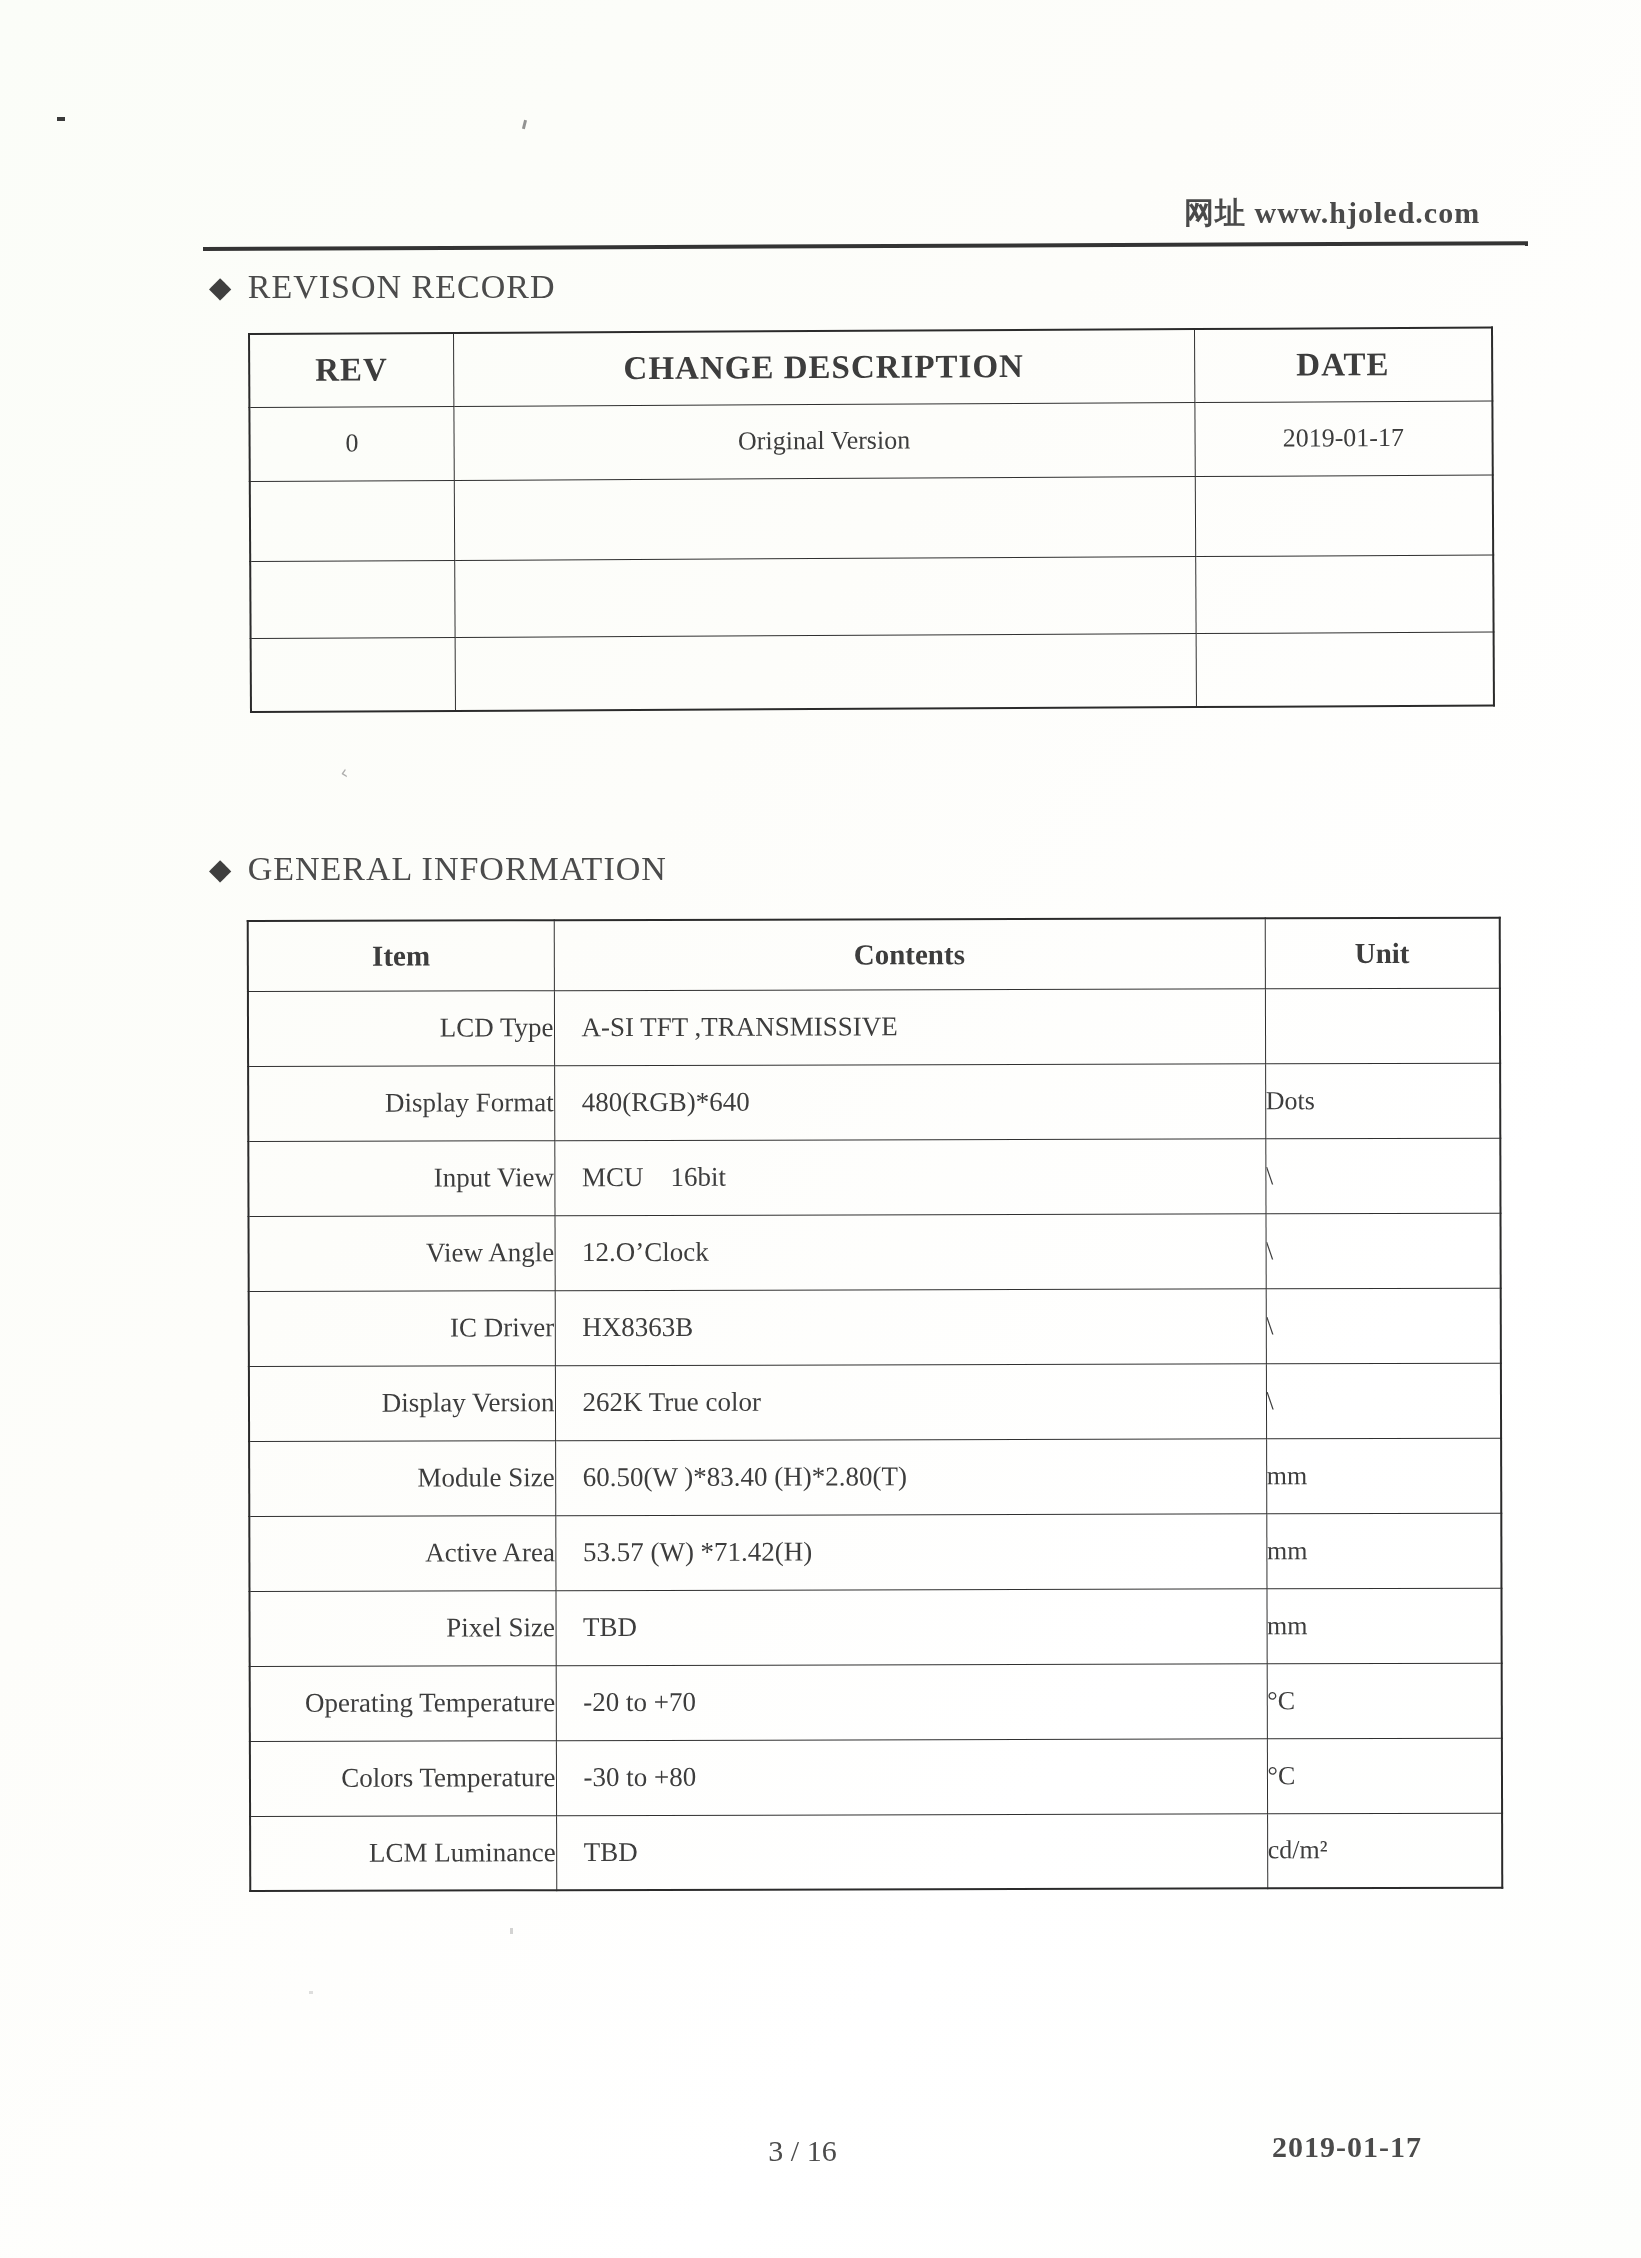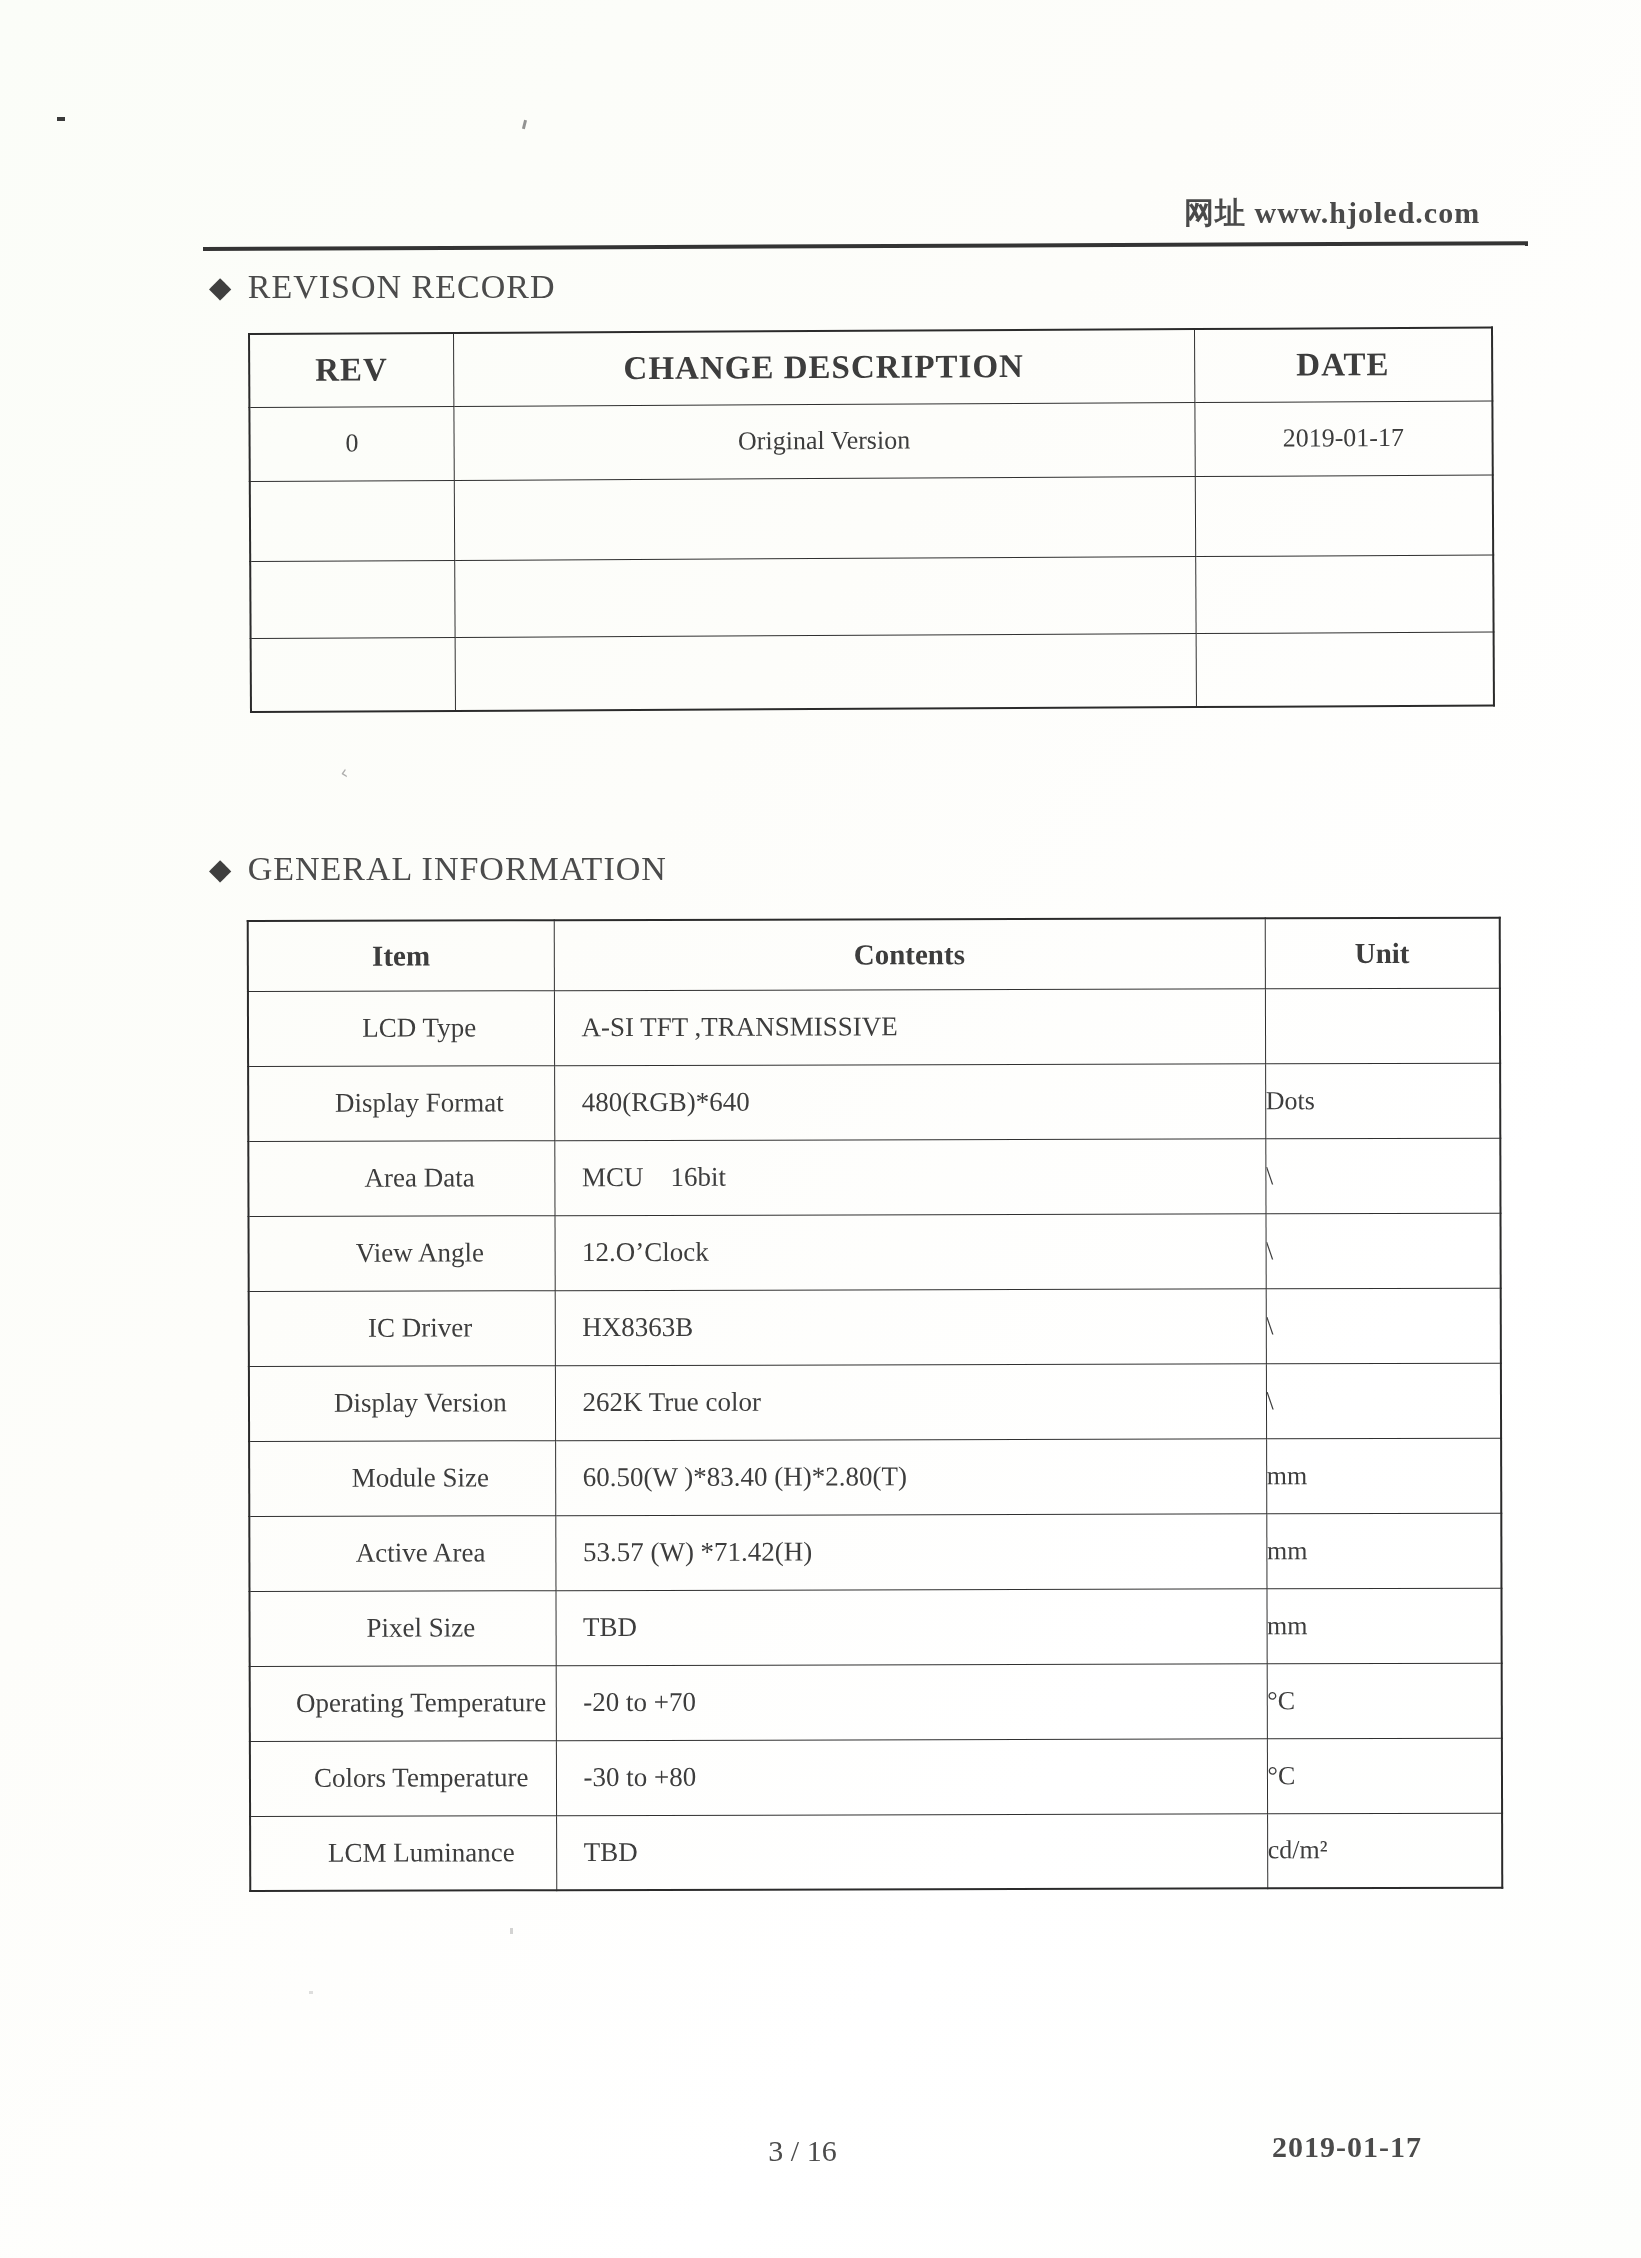--- a/index.html
+++ b/index.html
@@ -61,21 +61,21 @@
   }
   table.scan-table { border:2.9px solid #2b2b2b; }
 
   .rev-table { left:249px; top:333px; width:1243px; transform:rotate(-0.3deg); }
   .rev-table th { font-size:33px; font-weight:bold; text-align:center; letter-spacing:1px; color:#474747; }
   .rev-table td { font-size:26px; text-align:center; }
 
   .gen-table { left:248px; top:920px; width:1251px; transform:rotate(-0.15deg); }
   .gen-table th { font-size:29px; font-weight:bold; text-align:center; color:#474747; }
   .gen-table td { font-size:27px; }
-  .gen-table td.cell-item     { text-align:center; padding-left:36px; }
+  .gen-table td.cell-item     { text-align:right; padding-left:36px; }
   .gen-table td.cell-contents { text-align:left; padding-left:27px; white-space:pre-wrap; }
   .gen-table td.cell-unit     { font-size:26px; }
 
   
   .footer-page {
     position:absolute; left:730px; top:2134px; width:145px;
     text-align:center; font-size:30px; font-weight:normal; color:#4b4b4b;
     filter:blur(0.3px);
   }
   .footer-date {
@@ -162,21 +162,21 @@
       <td class="cell-item">LCD Type</td>
       <td class="cell-contents">A-SI TFT ,TRANSMISSIVE</td>
       <td class="cell-unit"></td>
     </tr>
     <tr style="height:75px">
       <td class="cell-item">Display Format</td>
       <td class="cell-contents">480(RGB)*640</td>
       <td class="cell-unit">Dots</td>
     </tr>
     <tr style="height:75px">
-      <td class="cell-item">Area Data</td>
+      <td class="cell-item">Input View</td>
       <td class="cell-contents">MCU    16bit</td>
       <td class="cell-unit">\</td>
     </tr>
     <tr style="height:75px">
       <td class="cell-item">View Angle</td>
       <td class="cell-contents">12.O’Clock</td>
       <td class="cell-unit">\</td>
     </tr>
     <tr style="height:75px">
       <td class="cell-item">IC Driver</td>

